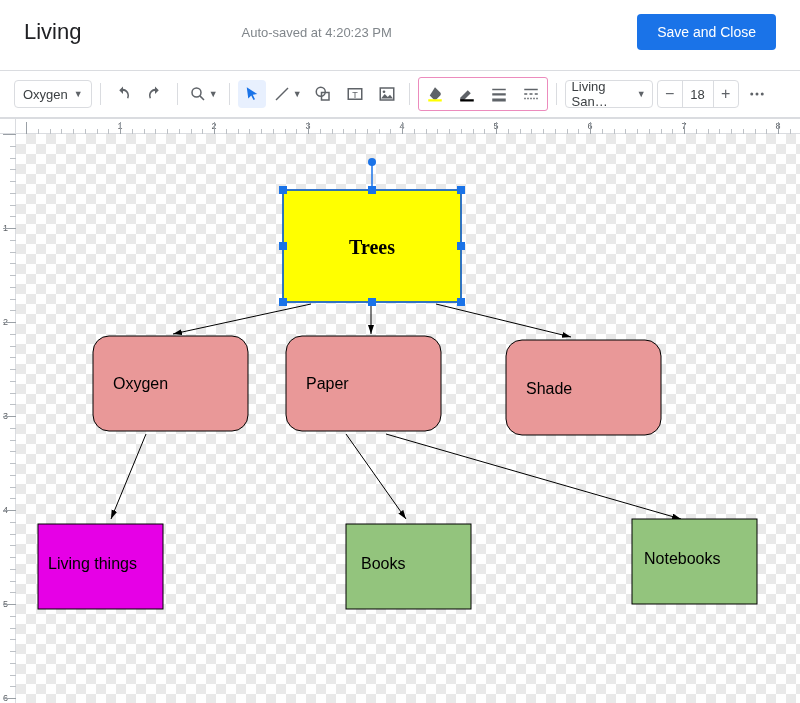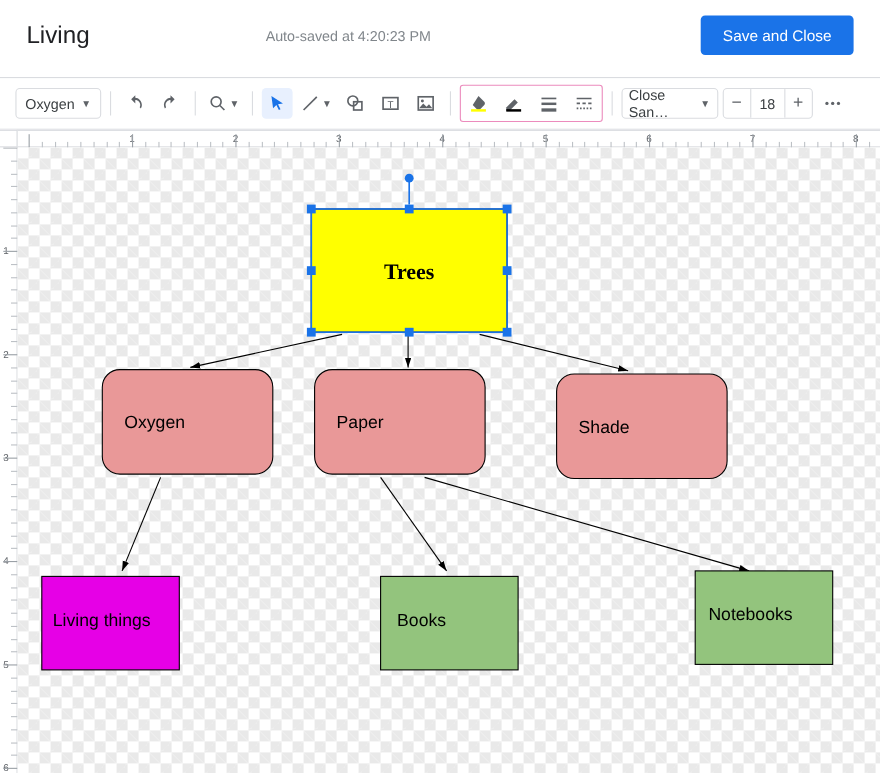--- a/index.html
+++ b/index.html
@@ -142,21 +142,21 @@
       <svg width="18" height="18" viewBox="0 0 24 24">
           <line x1="3" y1="6" x2="21" y2="6" stroke="#5f6368" stroke-width="2"></line>
           <line x1="3" y1="12" x2="21" y2="12" stroke="#5f6368" stroke-width="2" stroke-dasharray="4 3"></line>
           <line x1="3" y1="18" x2="21" y2="18" stroke="#5f6368" stroke-width="2" stroke-dasharray="2 2"></line>
         </svg>
     </div>
   </div>
 
   <div class="sep"></div>
   <div class="font-sel">
-    <span>Close San…</span>
+    <span>Living San…</span>
     <span class="caret">▼</span>
   </div>
   <div class="font-size-group">
     <div class="fs-btn">−</div>
     <input class="fs-input" value="18" style="">
     <div class="fs-btn">+</div>
   </div>
   <div class="tbtn">
     <svg width="18" height="18" viewBox="0 0 24 24">
         <circle cx="5" cy="12" r="2" fill="#5f6368"></circle>

